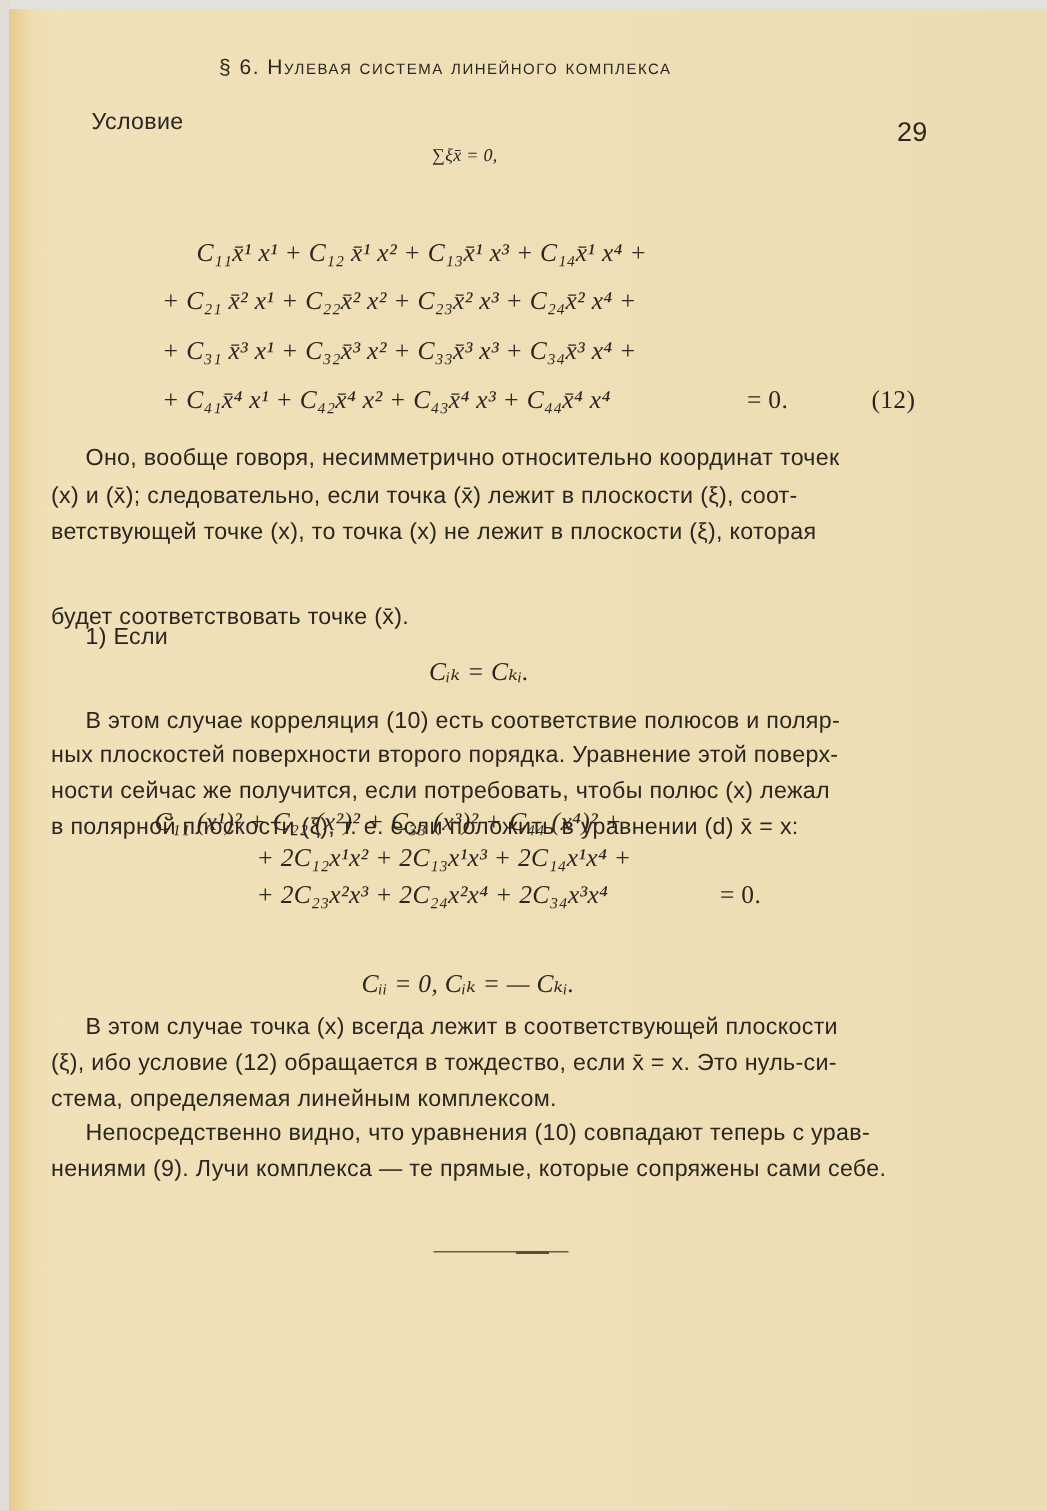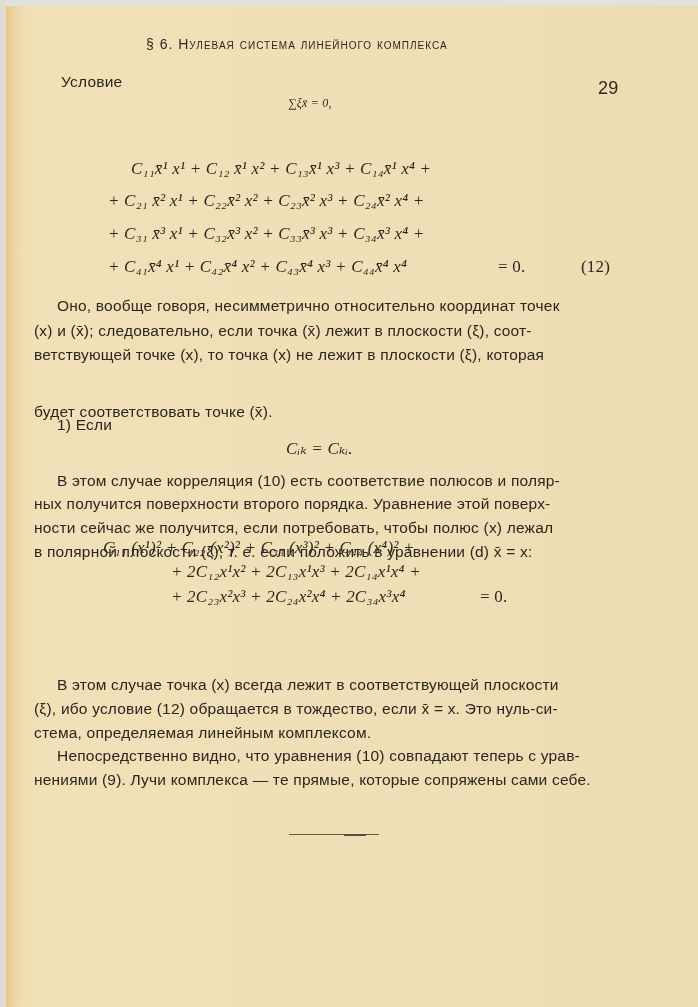--- a/index.html
+++ b/index.html
@@ -52,32 +52,33 @@
     <div class="line" style="left:28px; top:316px;">(x) и (x̄);  следовательно,  если  точка  (x̄)  лежит  в  плоскости  (ξ),  соот-</div>
     <div class="line" style="left:28px; top:340px;">ветствующей  точке  (x),  то  точка  (x)  не  лежит  в  плоскости  (ξ),  которая</div>
     <div class="line" style="left:28px; top:365px;margin-top:32px;">будет  соответствовать  точке  (x̄).</div>
   </div>
 
   <div class="line" style="left:51px; top:410px;">1)  Если</div>
   <div class="line math" style="left:280px; top:432px;">Cᵢₖ = Cₖᵢ.</div>
 
   <div>
     <div class="line" style="left:51px; top:466px;">В  этом  случае  корреляция  (10)  есть  соответствие  полюсов  и  поляр-</div>
-    <div class="line" style="left:28px; top:489px;">ных  получится  поверхности   второго  порядка.  Уравнение  этой  поверх-</div>
+    <div class="line" style="left:28px; top:489px;">ных  плоскостей  поверхности   второго  порядка.  Уравнение  этой  поверх-</div>
     <div class="line" style="left:28px; top:513px;">ности  сейчас  же  получится,  если  потребовать,  чтобы  полюс  (x)  лежал</div>
     <div class="line" style="left:28px; top:537px;">в  полярной  плоскости  (ξ),  т.  е.  если  положить  в  уравнении  (d)  x̄ = x:</div>
   </div>
 
   <div>
     <div class="line math" style="left:97px; top:522px; margin-top:10px;">C₁₁ (x¹)² + C₂₂ (x²)² + C₃₃ (x³)² + C₄₄ (x⁴)² +</div>
     <div class="line math" style="left:165px; top:556px;">+ 2C₁₂x¹x² + 2C₁₃x¹x³ + 2C₁₄x¹x⁴ +</div>
     <div class="line math" style="left:165px; top:581px;">+ 2C₂₃x²x³ + 2C₂₄x²x⁴ + 2C₃₄x³x⁴</div>
     <div class="line mathup" style="left:474px; top:581px;">= 0.</div>
   </div>
 
+  <div class="line math" style="left:235px; top:640px;">Cᵢᵢ = 0,    Cᵢₖ = — Cₖᵢ.</div>
 
   <div>
     <div class="line" style="left:51px; top:670px;">В  этом  случае  точка  (x)  всегда  лежит  в  соответствующей  плоскости</div>
     <div class="line" style="left:28px; top:694px;">(ξ),  ибо  условие  (12)  обращается  в  тождество,  если  x̄ = x.  Это  нуль-си-</div>
     <div class="line" style="left:28px; top:718px;">стема,  определяемая  линейным  комплексом.</div>
   </div>
 
   <div>
     <div class="line" style="left:51px; top:741px;">Непосредственно  видно,  что  уравнения  (10)  совпадают  теперь  с  урав-</div>
     <div class="line" style="left:28px; top:765px;">нениями (9).  Лучи  комплекса — те  прямые,  которые  сопряжены  сами  себе.</div>

